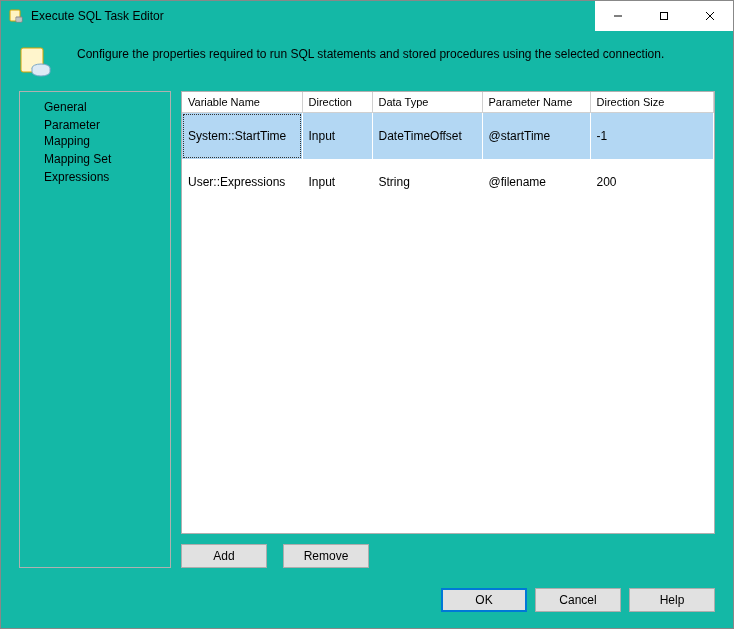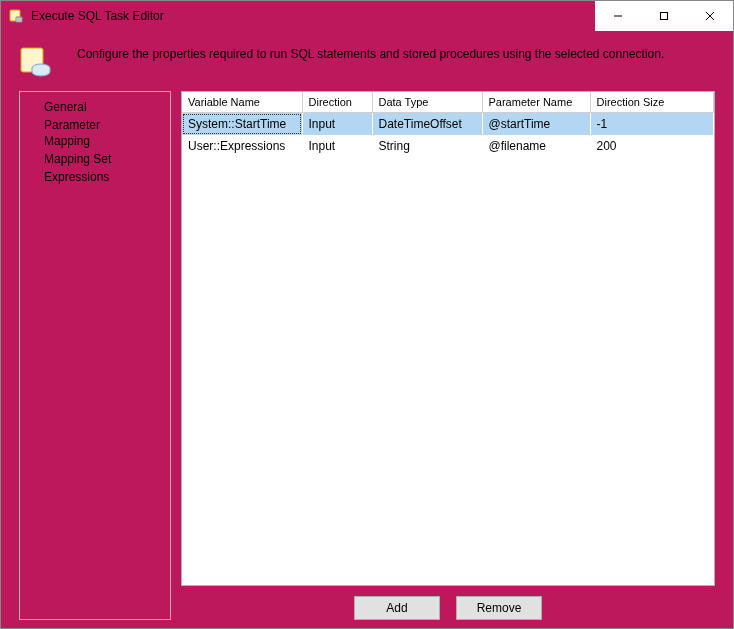--- a/index.html
+++ b/index.html
@@ -1,37 +1,37 @@
 <!DOCTYPE html>
 <html><head>
 <meta charset="utf-8">
 <style>
   * { box-sizing: border-box; }
   html, body { margin:0; padding:0; font-family: "Segoe UI", Tahoma, sans-serif; font-size:12px; color:#000; background:#fff; }
-  .window { width:734px; height:629px; border:1px solid #888; background:#be185d; display:flex; flex-direction:column; }
+  .window { width:734px; height:629px; border:1px solid #888; background:#14b8a6; display:flex; flex-direction:column; }
   .titlebar { height:30px; display:flex; align-items:center; padding:0 0 0 8px; }
   .titlebar-icon { width:16px; height:16px; margin-right:6px; display:flex; align-items:center; justify-content:center; }
   .titlebar-title { flex:1; font-size:12px; }
   .titlebar-btns { display:flex; height:100%; }
   .titlebar-btn { width:46px; height:100%; display:flex; align-items:center; justify-content:center; background:#fff; }
   .header-area { display:flex; align-items:flex-start; padding:14px 4px 12px 18px; gap:24px; }
   .header-icon { width:34px; height:34px; flex:0 0 34px; }
   .header-desc { font-size:12px; padding-top:2px; }
   .body-area { flex:1; display:flex; padding:0 18px 8px 18px; gap:10px; }
   .sidebar { width:152px; border:1px solid #b0b0b0; padding:6px 16px; }
   .sidebar-item { padding:1px 8px; cursor:default; font-size:12px; line-height:16px; }
   .sidebar-item.selected { color:#000; }
   .main-panel { flex:1; display:flex; flex-direction:column; }
   .grid-wrap { flex:1; border:1px solid #b0b0b0; overflow:hidden; background:#fff; }
   table.grid { width:100%; border-collapse:collapse; table-layout:fixed; }
   table.grid th { text-align:left; font-weight:normal; padding:4px 6px; border-right:1px solid #d0d0d0; border-bottom:1px solid #d0d0d0; background:#fff; font-size:11px; white-space:nowrap; overflow:hidden; }
-  table.grid td { padding:4px 6px; border-right:1px solid transparent; font-size:12px; white-space:nowrap; overflow:hidden; }
+  table.grid td { padding:16px 6px; border-right:1px solid transparent; font-size:12px; white-space:nowrap; overflow:hidden; }
   tr.row-sel td { background:#b3d7f3; }
   tr.row-sel td.first-cell { outline:1px dotted #333; outline-offset:-2px; }
-  .panel-btns { display:flex; justify-content:center; gap:16px; padding:10px 0 0 0; }
+  .panel-btns { display:flex; justify-content:flex-start; gap:16px; padding:10px 0 0 0; }
   .dlg-btns { display:flex; justify-content:flex-end; gap:8px; padding:12px 18px 16px 18px; }
   button.win { min-width:86px; height:24px; border:1px solid #adadad; background:#e1e1e1; font-family:inherit; font-size:12px; padding:0 12px; cursor:default; }
   button.win.default { border:2px solid #0078d7; background:#e1e1e1; }
   .col-var   { width:120px; }
   .col-dir   { width:70px; }
   .col-type  { width:110px; }
   .col-name  { width:108px; }
   .col-size  { width:auto; }
 </style>
 </head>
@@ -127,14 +127,19 @@
       </div>
 
       <div class="panel-btns">
         <button class="win">Add</button>
         <button class="win">Remove</button>
       </div>
     </div>
 
   </div>
 
+  <div class="dlg-btns">
+    <button class="win default">OK</button>
+    <button class="win">Cancel</button>
+    <button class="win">Help</button>
+  </div>
 
 </div>
 
 </body></html>

